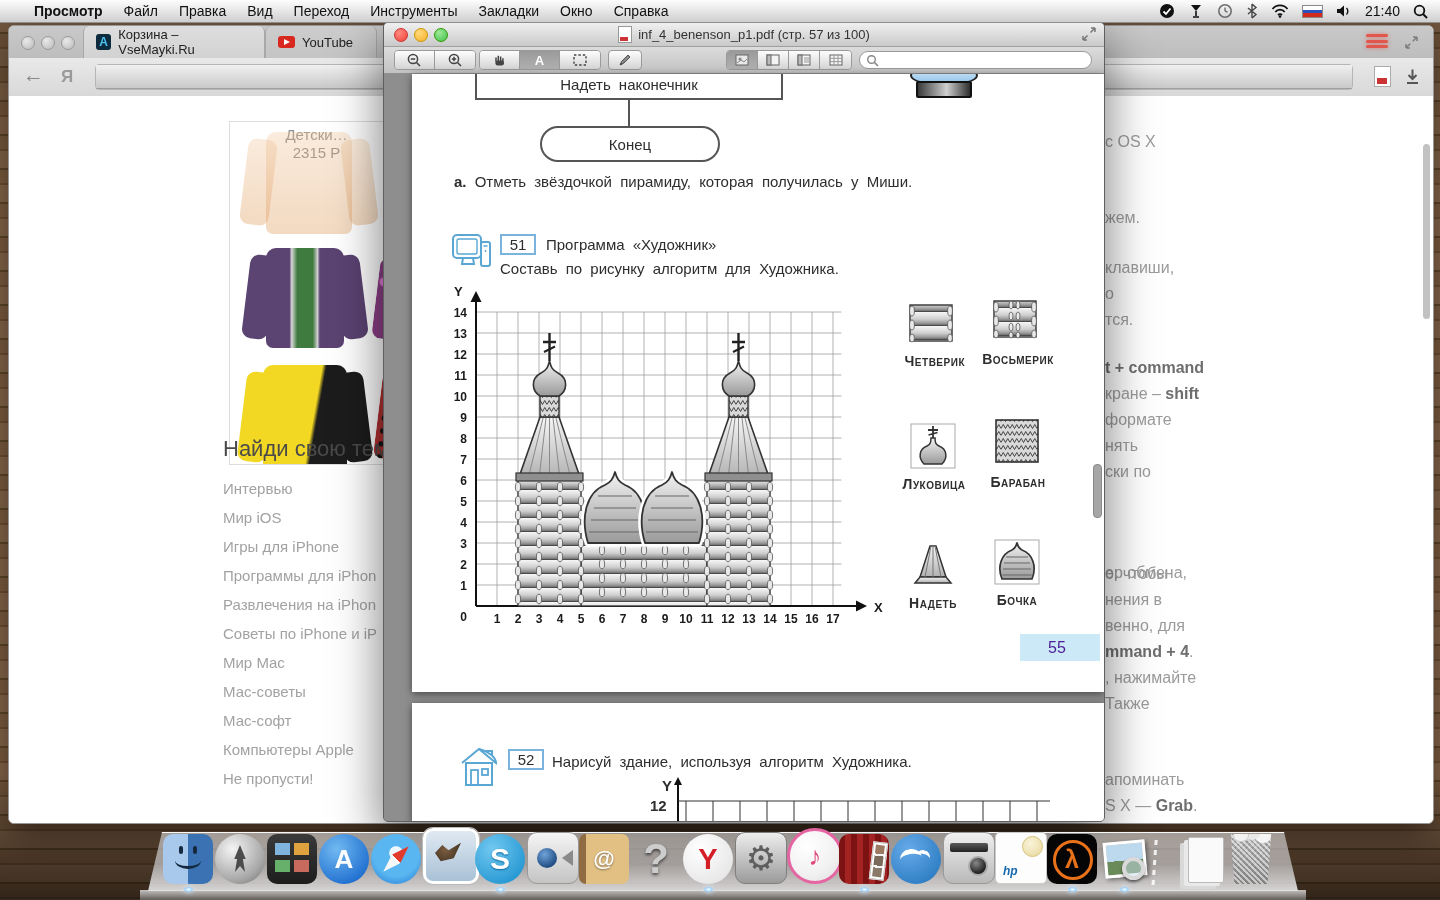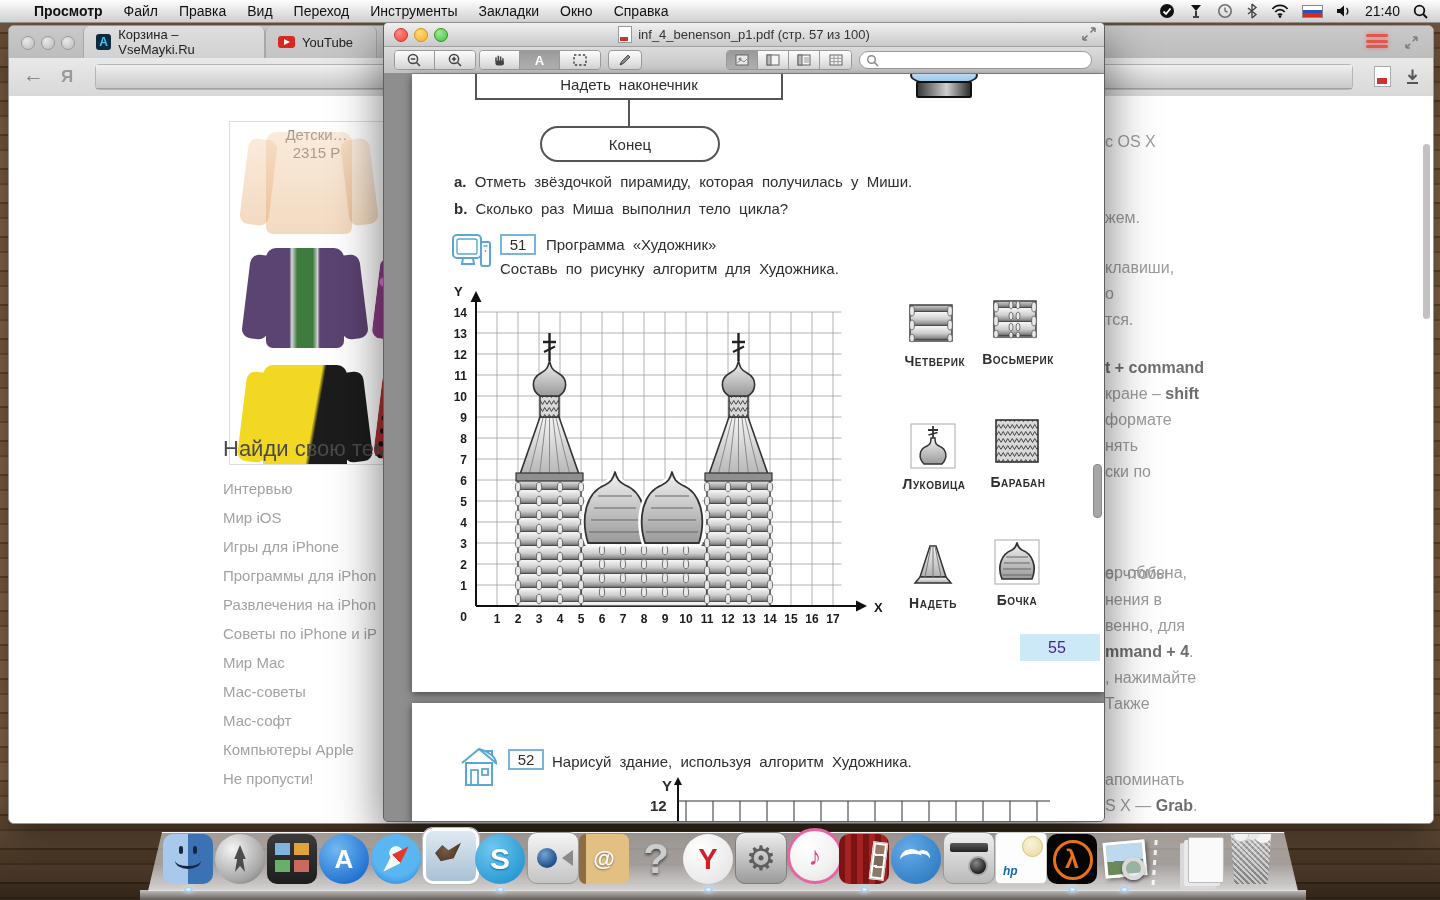--- a/index.html
+++ b/index.html
@@ -406,21 +406,20 @@
       <div class="flowbox tb">
           <span>Надеть наконечник</span>
         </div>
       <div class="flowline"></div>
       <div class="flowend tb">
           <span>Конец</span>
         </div>
       <div class="pyr-top"></div>
       <div class="pyr-base"></div>
       <div class="tb" style="left:42px;top:99px"><b>a.</b> <span>Отметь звёздочкой пирамиду, которая получилась у Миши.</span></div>
-      <div class="tb" style="left:42px;top:126px"><b>b.</b> <span>Сколько раз Миша выполнил тело цикла?</span></div>
       <svg style="position:absolute;left:38px;top:158px" width="44" height="38">
         <rect x="3" y="3" width="28" height="23" rx="4" fill="none" stroke="#5aa7d4" stroke-width="2"></rect>
         <rect x="7" y="7" width="20" height="15" rx="2" fill="none" stroke="#5aa7d4" stroke-width="1.4"></rect>
         <path d="M13,26 L12,32 H24 L23,26" fill="none" stroke="#5aa7d4" stroke-width="2"></path>
         <rect x="31" y="10" width="9" height="24" rx="2" fill="#fff" stroke="#5aa7d4" stroke-width="2"></rect>
         <path d="M33.5,14 h4 M35.5,18 v2" stroke="#5aa7d4" stroke-width="1.4"></path>
       </svg>
       <div class="exnum" style="left:88px;top:160px">
           <span>51</span>
         </div>

